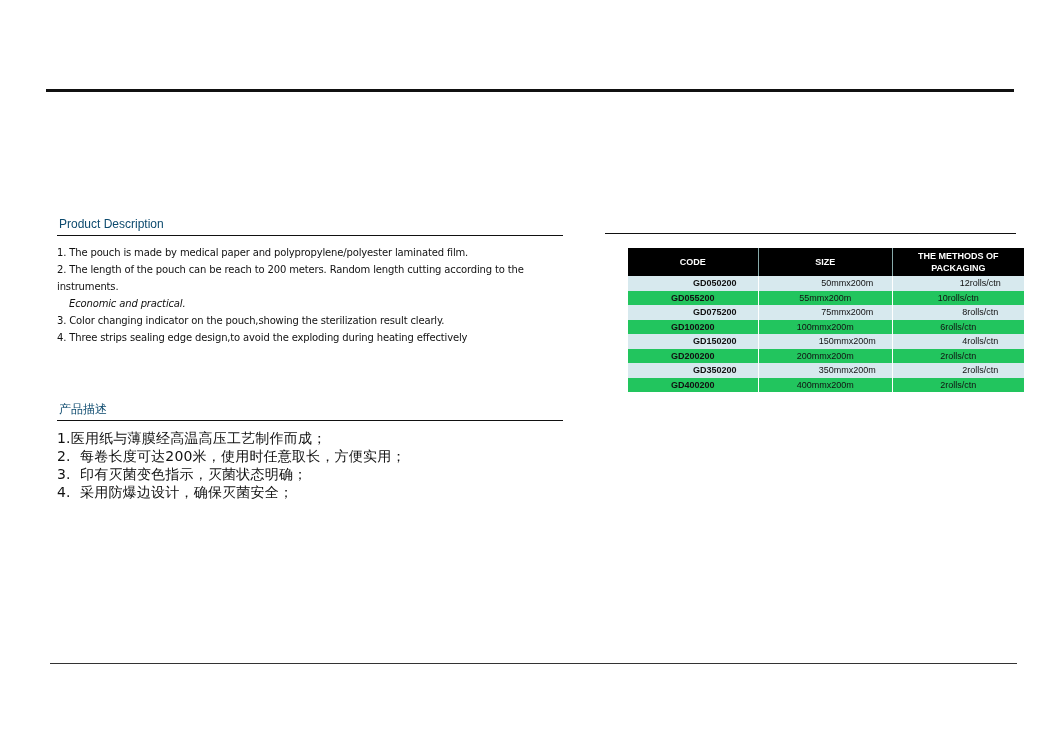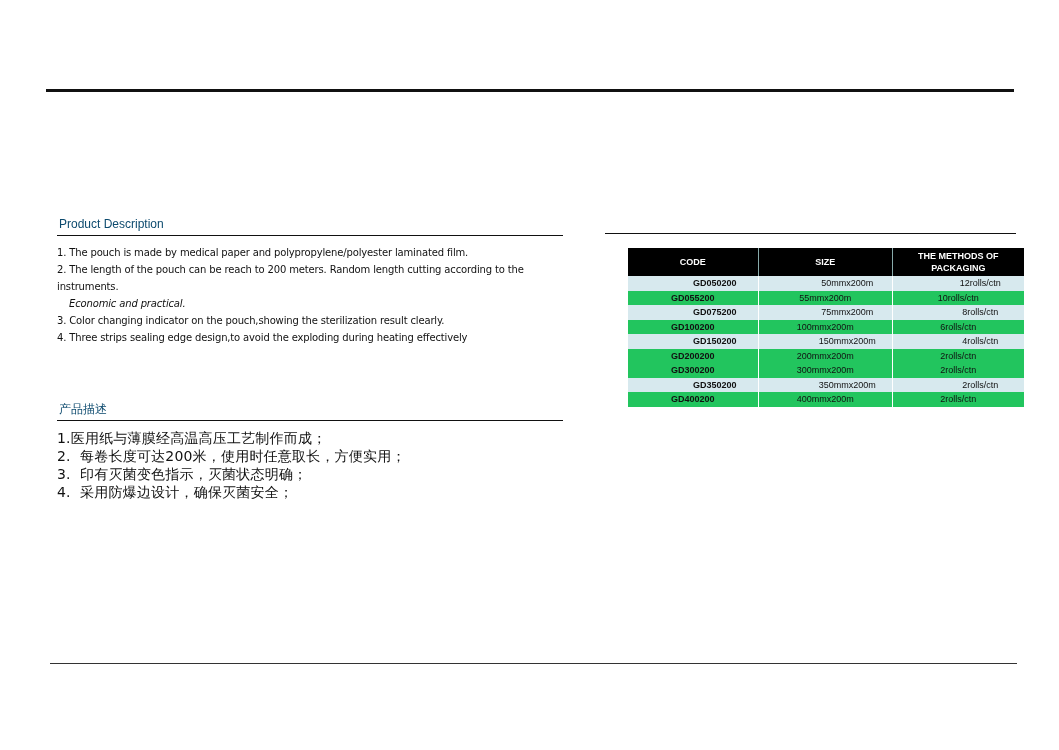--- a/index.html
+++ b/index.html
@@ -94,25 +94,20 @@
     <tr class="odd">
         <td class="code">GD150200</td>
         <td>150mmx200m</td>
         <td>4rolls/ctn</td>
       </tr>
     <tr class="even">
         <td class="code">GD200200</td>
         <td>200mmx200m</td>
         <td>2rolls/ctn</td>
       </tr>
-    <tr class="even">
-        <td class="code">GD300200</td>
-        <td>300mmx200m</td>
-        <td>2rolls/ctn</td>
-      </tr>
     <tr class="odd">
         <td class="code">GD350200</td>
         <td>350mmx200m</td>
         <td>2rolls/ctn</td>
       </tr>
     <tr class="even">
         <td class="code">GD400200</td>
         <td>400mmx200m</td>
         <td>2rolls/ctn</td>
       </tr>

